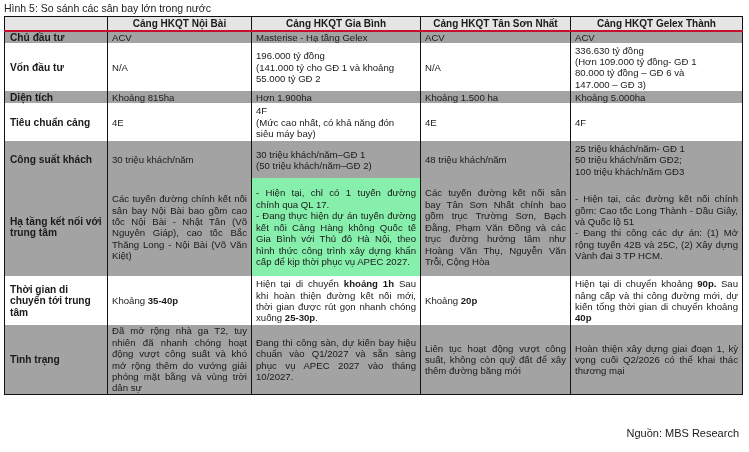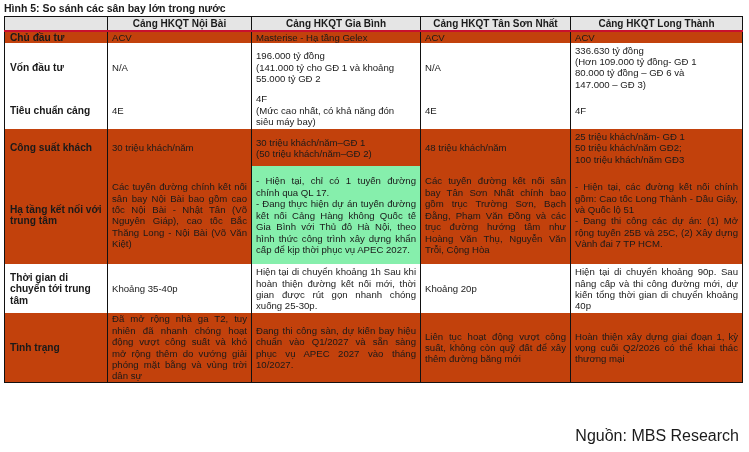--- a/index.html
+++ b/index.html
@@ -1,32 +1,32 @@
 <!DOCTYPE html>
 <html><head>
 <meta charset="utf-8">
 <style>
   html, body { margin:0; padding:0; background:#ffffff; }
   body { width:749px; height:452px; position:relative; overflow:hidden;
          font-family:"Liberation Sans", sans-serif; color:#1a1a1a; }
-  .caption { position:absolute; left:4px; top:2px; font-size:10.5px; font-weight:bold; }
+  .caption { position:absolute; left:4px; top:2px; font-size:10.5px; font-weight:normal; }
   table { position:absolute; left:4px; top:16px; width:738px; border-collapse:collapse;
           table-layout:fixed; font-size:9.6px; line-height:11.4px; }
   td, th { border-left:1px solid #111; border-right:1px solid #111; padding:0 4px;
            vertical-align:middle; }
   th { font-weight:bold; text-align:center; height:13px; font-size:10px; border-top:1px solid #111;
        border-bottom:2px solid #c8102e; background:#e5e5e5; }
   td.label { font-weight:bold; font-size:10.2px; text-align:left; padding-left:5px; }
   td.c { }
   td.j { text-align:justify; text-align-last:left; }
-  tr.shade td { background:#c2410c; }
+  tr.shade td { background:#a3a3a3; }
   tr.white td { background:#ffffff; }
   tr.last td { border-bottom:1.5px solid #111;margin-top:7px; }
-  b { font-weight:normal; }
-  .source { position:absolute; right:10px; top:427px; font-size:16px; }
+  b { font-weight:bold; }
+  .source { position:absolute; right:10px; top:427px; font-size:11px; }
   .line { display:block; }
 </style>
 </head>
 <body>
 
 <div class="caption">Hình 5: So sánh các sân bay lớn trong nước</div>
 
 <table>
   <colgroup>
     <col style="width:103px">
@@ -34,21 +34,21 @@
       <col style="width:169px">
       <col style="width:150px">
       <col style="width:172px">
   </colgroup>
   <thead>
     <tr>
       <th></th>
       <th>Cảng HKQT Nội Bài</th>
       <th>Cảng HKQT Gia Bình</th>
       <th>Cảng HKQT Tân Sơn Nhất</th>
-      <th>Cảng HKQT Long Thành</th>
+      <th>Cảng HKQT Gelex Thành</th>
     </tr>
   </thead>
   <tbody>
     <tr class="shade" style="height:12px">
       <td class="label">Chủ đầu tư</td>
       <td class="c">ACV</td>
       <td class="c">Masterise - Hạ tầng Gelex</td>
       <td class="c">ACV</td>
       <td class="c">ACV</td>
     </tr>
@@ -60,20 +60,27 @@
         <span class="line">(141.000 tỷ cho GĐ 1 và khoảng</span>
         <span class="line">55.000 tỷ GĐ 2</span>
       </td>
       <td class="c">N/A</td>
       <td class="c">
         <span class="line">336.630 tỷ đồng</span>
         <span class="line">(Hơn 109.000 tỷ đồng- GĐ 1</span>
         <span class="line">80.000 tỷ đồng – GĐ 6 và</span>
         <span class="line">147.000 – GĐ 3)</span>
       </td>
+    </tr>
+    <tr class="shade" style="height:12px">
+      <td class="label">Diện tích</td>
+      <td class="c">Khoảng 815ha</td>
+      <td class="c">Hơn 1.900ha</td>
+      <td class="c">Khoảng 1.500 ha</td>
+      <td class="c">Khoảng 5.000ha</td>
     </tr>
     <tr class="white" style="height:38px">
       <td class="label">Tiêu chuẩn cảng</td>
       <td class="c">4E</td>
       <td class="c">
         <span class="line">4F</span>
         <span class="line">(Mức cao nhất, có khả năng đón</span>
         <span class="line">siêu máy bay)</span>
       </td>
       <td class="c">4E</td>
@@ -96,21 +103,21 @@
     <tr class="shade" style="height:98px">
       <td class="label">Hạ tầng kết nối với trung tâm</td>
       <td class="j">Các tuyến đường chính kết nối sân bay Nội Bài bao gồm cao tốc Nội Bài - Nhật Tân (Võ Nguyên Giáp), cao tốc Bắc Thăng Long - Nội Bài (Võ Văn Kiệt)</td>
       <td class="j" style="background:#86efac">
         <span class="line">- Hiện tại, chỉ có 1 tuyến đường chính qua QL 17.</span>
         <span class="line">- Đang thực hiện dự án tuyến đường kết nối Cảng Hàng không Quốc tế Gia Bình với Thủ đô Hà Nội, theo hình thức công trình xây dựng khẩn cấp để kịp thời phục vụ APEC 2027.</span>
       </td>
       <td class="j">Các tuyến đường kết nối sân bay Tân Sơn Nhất chính bao gồm trục Trường Sơn, Bạch Đằng, Phạm Văn Đồng và các trục đường hướng tâm như Hoàng Văn Thụ, Nguyễn Văn Trỗi, Cộng Hòa</td>
       <td class="j">
         <span class="line">- Hiện tại, các đường kết nối chính gồm: Cao tốc Long Thành - Dầu Giây, và Quốc lộ 51</span>
-        <span class="line">- Đang thi công các dự án: (1) Mở rộng tuyến 25B và 25C, (2) Xây dựng Vành đai 7 TP HCM.</span>
+        <span class="line">- Đang thi công các dự án: (1) Mở rộng tuyến 42B và 25C, (2) Xây dựng Vành đai 3 TP HCM.</span>
       </td>
     </tr>
     <tr class="white" style="height:49px">
       <td class="label">Thời gian di chuyển tới trung tâm</td>
       <td><span>Khoảng </span><b>35-40p</b></td>
       <td class="j"><span>Hiện tại di chuyển </span><b>khoảng 1h</b><span> Sau khi hoàn thiện đường kết nối mới, thời gian được rút gọn nhanh chóng xuống </span><b>25-30p</b><span>.</span></td>
       <td><span>Khoảng </span><b>20p</b></td>
       <td class="j"><span>Hiện tại di chuyển khoảng </span><b>90p.</b><span> Sau nâng cấp và thi công đường mới, dự kiến tổng thời gian di chuyển khoảng </span><b>40p</b></td>
     </tr>
     <tr class="shade last" style="height:69px">

